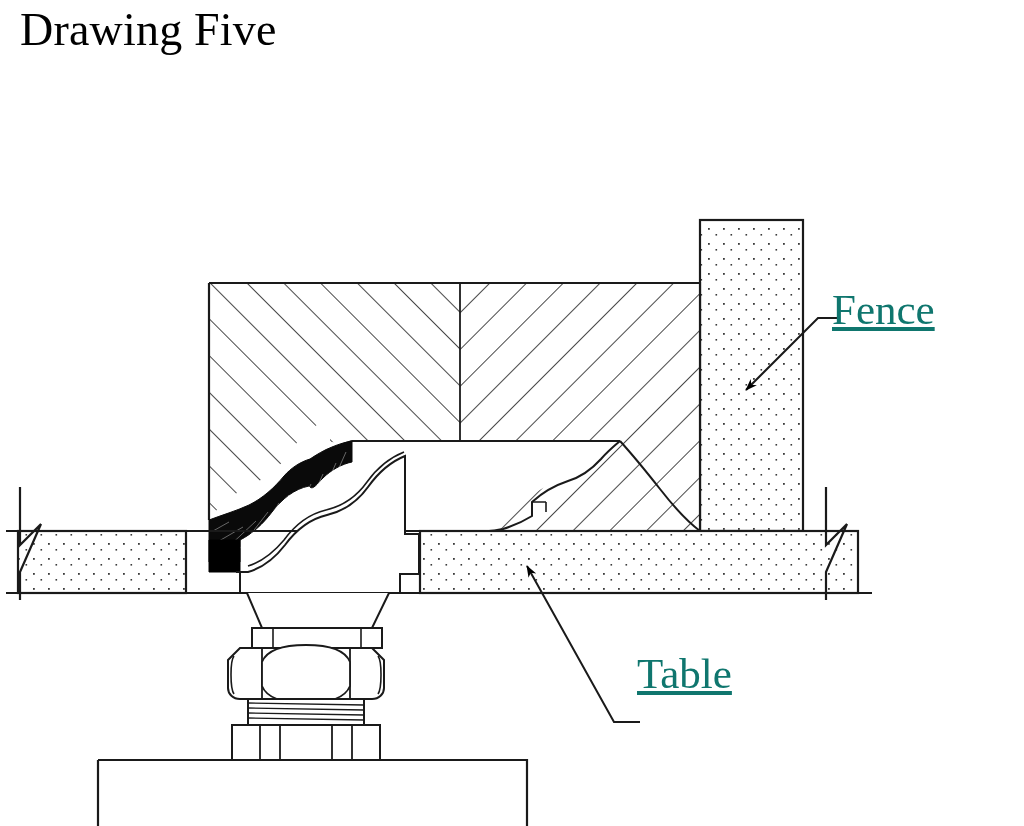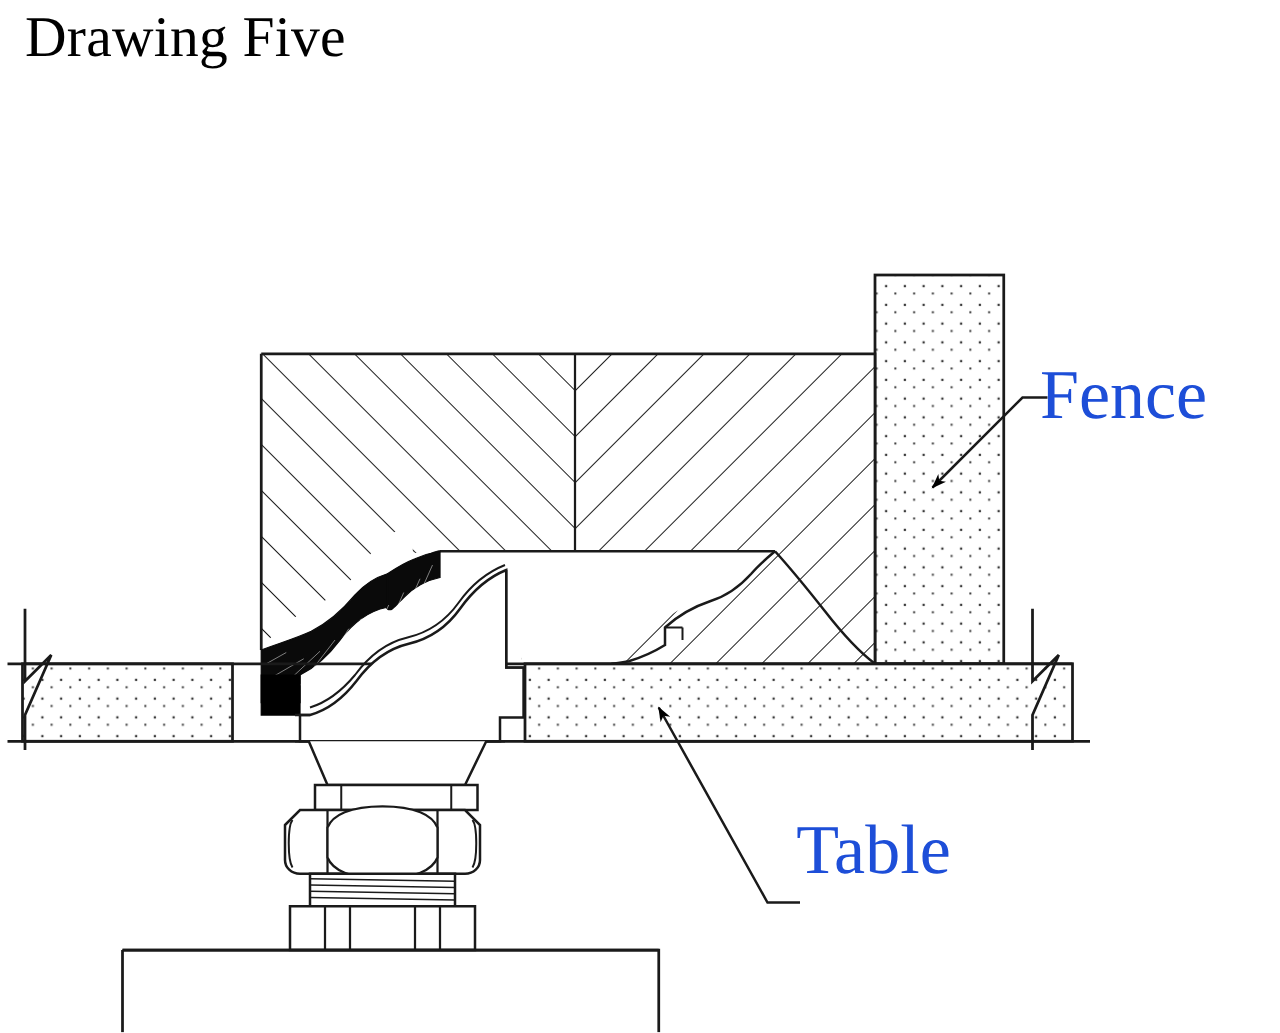--- a/index.html
+++ b/index.html
@@ -37,24 +37,25 @@
     font-family: "Liberation Serif", "DejaVu Serif", serif;
     font-size: 46px;
     line-height: 1.05;
     letter-spacing: 0.2px;
     color: #000000;
     white-space: nowrap;
   }
   .callout-text {
     position: absolute;
     font-family: "Liberation Serif", "DejaVu Serif", serif;
-    font-size: 56px;
+    font-size: 43px;
     line-height: 1;
-    color: #1d4ed8;
+    color: #0f766e;
     white-space: nowrap;
+    text-decoration: underline;
   }
   #label-fence {
     left: 832px;
     top: 288px;
   }
   #label-table {
     left: 637px;
     top: 652px;
   }
 </style>

